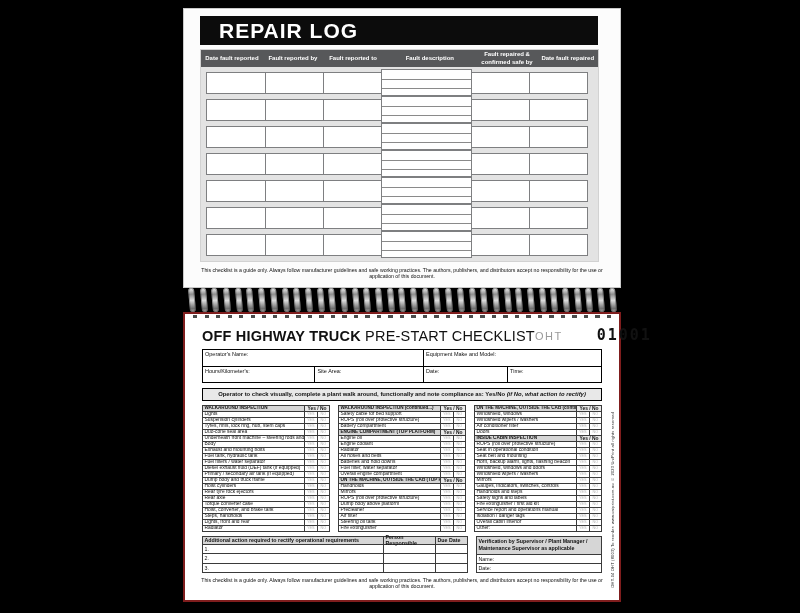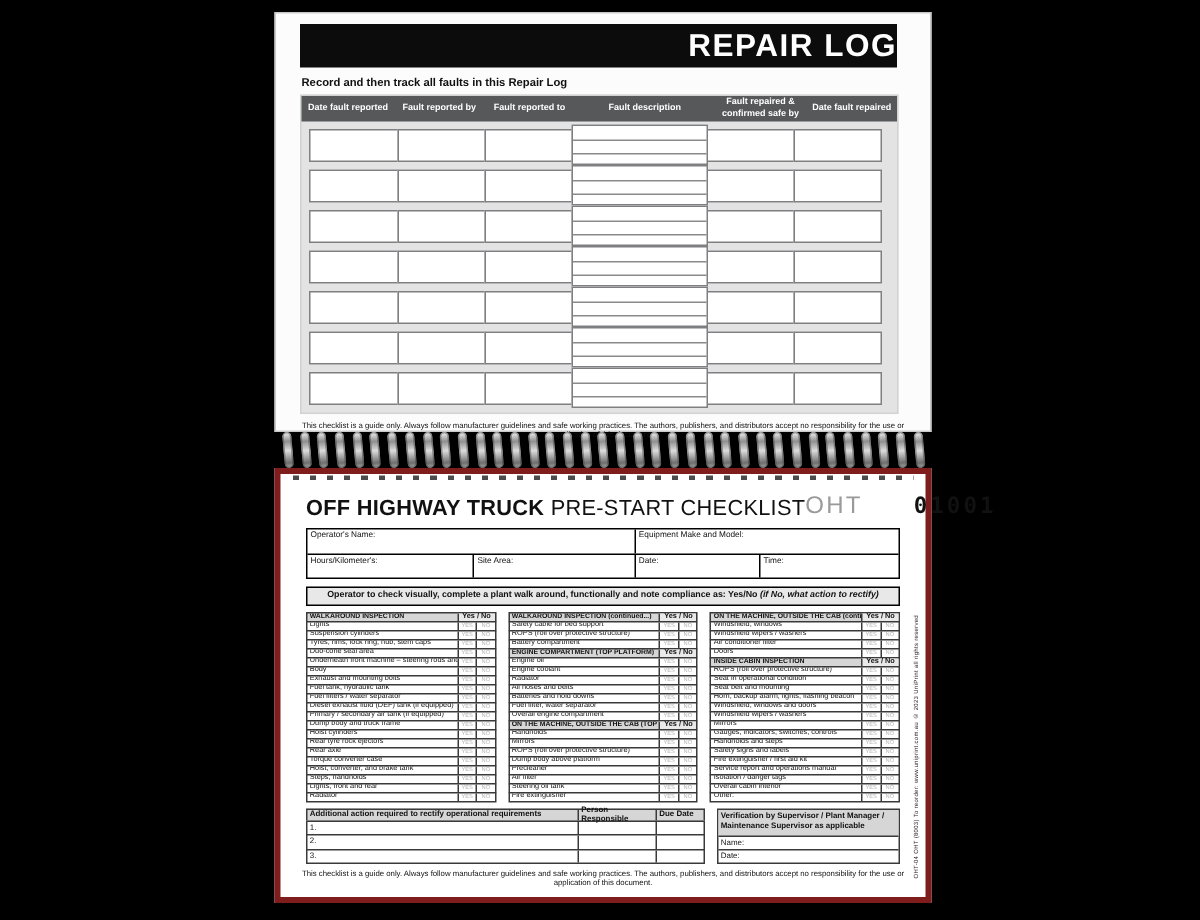--- a/index.html
+++ b/index.html
@@ -4,21 +4,21 @@
 <style>
   * { margin:0; padding:0; box-sizing:border-box; }
   html,body { width:800px; height:613px; background:#000; overflow:hidden;
     font-family:"Liberation Sans", sans-serif; color:#111; }
   .stage { position:relative; width:800px; height:613px; background:#000; }
 
   
   .page-top { position:absolute; left:183px; top:8px; width:438px; height:280px;
     background:#fcfcfc; border:1px solid #c9c9c9; }
   .rl-title-bar { margin:7px 22px 0 16px; height:29px; background:#0c0c0c; color:#fff;
-    font-weight:bold; font-size:21px; line-height:29px; padding-left:19px; letter-spacing:1px;text-align:right; }
+    font-weight:bold; font-size:21px; line-height:29px; padding-left:19px; letter-spacing:1px; }
   .rl-subtitle { margin:5px 22px 0 17px; font-size:7.5px; font-weight:bold; }
   .rl-table { margin:4px 21px 0 16px; background:#e3e3e3; border:1px solid #d2d2d2;
     padding:0 0 5px 0; }
   .rl-header { display:flex; background:#57585a; color:#fff; font-size:6px; font-weight:bold;
     text-align:center; min-height:17px; }
   .rl-h { display:flex; align-items:center; justify-content:center; padding:1px 3px; line-height:1.25; }
   .rl-row { display:flex; height:22px; margin:5px 5px 0; position:relative; }
   .rl-cell { background:#fff; border:1px solid #7e7f81; margin-left:-1px; }
   .rl-cell.first { margin-left:0; }
   .rl-cell.desc { position:relative; top:-3px; height:27px;
@@ -29,28 +29,28 @@
 
   
   .binding { position:absolute; left:189px; top:287px; width:427px; height:26px;
     display:flex; justify-content:space-between; align-items:center; }
   .coil { width:6px; height:24px; border-radius:3px; transform:rotate(-5deg);
     background:linear-gradient(180deg,#f4f4f4,#8f8f8f 26%,#dcdcdc 52%,#6e6e6e 86%,#a9a9a9);
     box-shadow:inset 0 0 0 1px rgba(60,60,60,.45); }
 
   
   .page-bottom { position:absolute; left:183px; top:312px; width:438px; height:290px;
-    background:#fff; border:4px solid #7f1d1d; }
+    background:#fff; border:2px solid #7f1d1d; }
   .perforation { height:3px; margin:1px 8px 0;
     background:repeating-linear-gradient(90deg,#4c4c4c 0 4px,transparent 4px 11.5px); }
   .cl-header-row { display:flex; justify-content:space-between; align-items:flex-end; margin:8px 17px 0; }
   .cl-title { font-size:14.5px; letter-spacing:0.2px; white-space:nowrap; }
   .cl-title .bold { font-weight:bold; }
   .cl-num { white-space:nowrap; }
-  .cl-num .prefix { color:#9a9a9a; font-size:16px; letter-spacing:1.5px; margin-right:12px; }
+  .cl-num .prefix { color:#9a9a9a; font-size:11px; letter-spacing:1.5px; margin-right:12px; }
   .cl-num .number { font-family:"DejaVu Sans Mono", monospace; font-size:15px; font-weight:bold; letter-spacing:2px;margin-left:22px; }
   .fields { margin:5px 17px 0; border:1px solid #000; font-size:5.5px; }
   .f-row { display:flex; height:16px; }
   .f-row + .f-row { border-top:1px solid #000; }
   .f-cell { padding:1px 2px; }
   .f-cell + .f-cell { border-left:1px solid #000; }
   .fw1{width:55.3%;} .fw2{width:44.7%;} .fw3{width:28%;} .fw4{width:27.3%;} .fw5{width:21.1%;} .fw6{width:23.6%;}
   .instruction { margin:5px 17px 0; border:1px solid #000; background:#e8e8e8; text-align:center;
     font-size:5.9px; font-weight:bold; padding:2px 0 2.5px; }
   .instruction .it { font-style:italic; }
@@ -82,21 +82,20 @@
   .side-note { position:absolute; right:4px; bottom:12px; writing-mode:vertical-rl;
     transform:rotate(180deg); font-size:4px; color:#222; letter-spacing:0.2px; }
 </style>
 </head>
 <body>
 
 <div class="stage">
 
   <div class="page-top">
     <div class="rl-title-bar">REPAIR LOG</div>
-    <div class="rl-subtitle">Record and then track all faults in this Repair Log</div>
     <div class="rl-table">
       <div class="rl-header">
           <div class="rl-h c0">Date fault reported</div>
           <div class="rl-h c1">Fault reported by</div>
           <div class="rl-h c2">Fault reported to</div>
           <div class="rl-h c3">Fault description</div>
           <div class="rl-h c4">Fault repaired &amp; confirmed safe by</div>
           <div class="rl-h c5">Date fault repaired</div>
         </div>
       <div>

